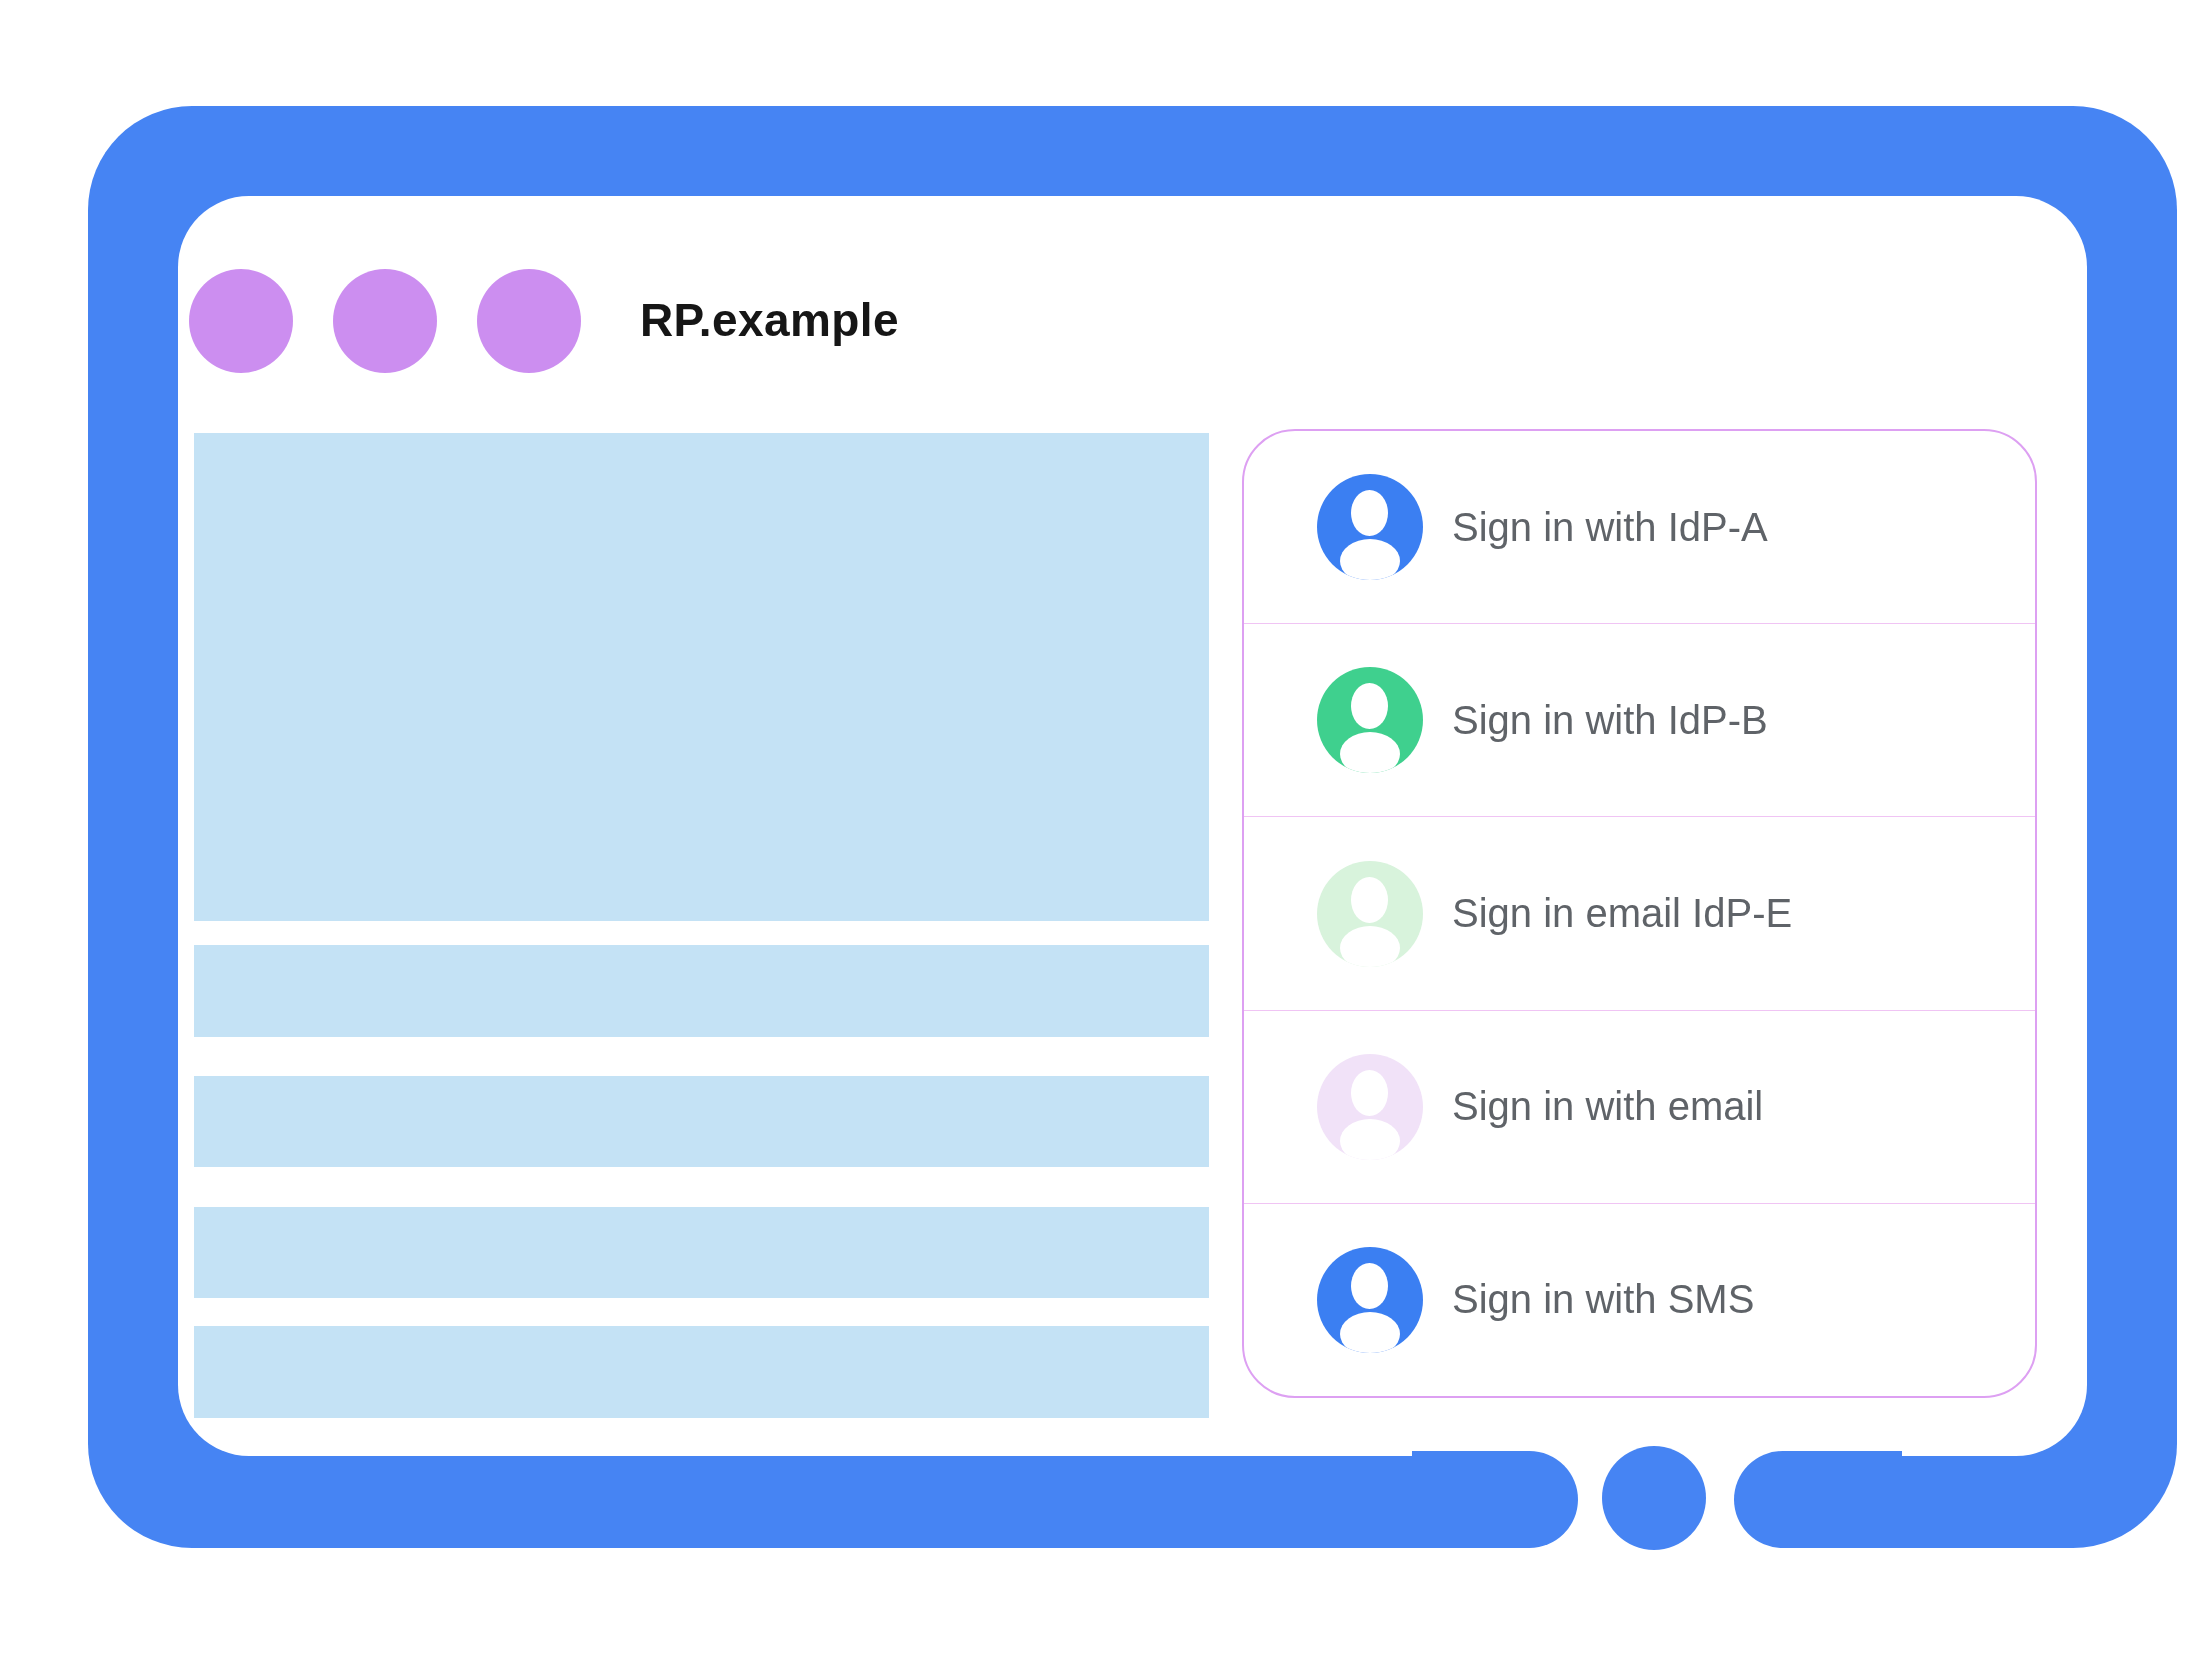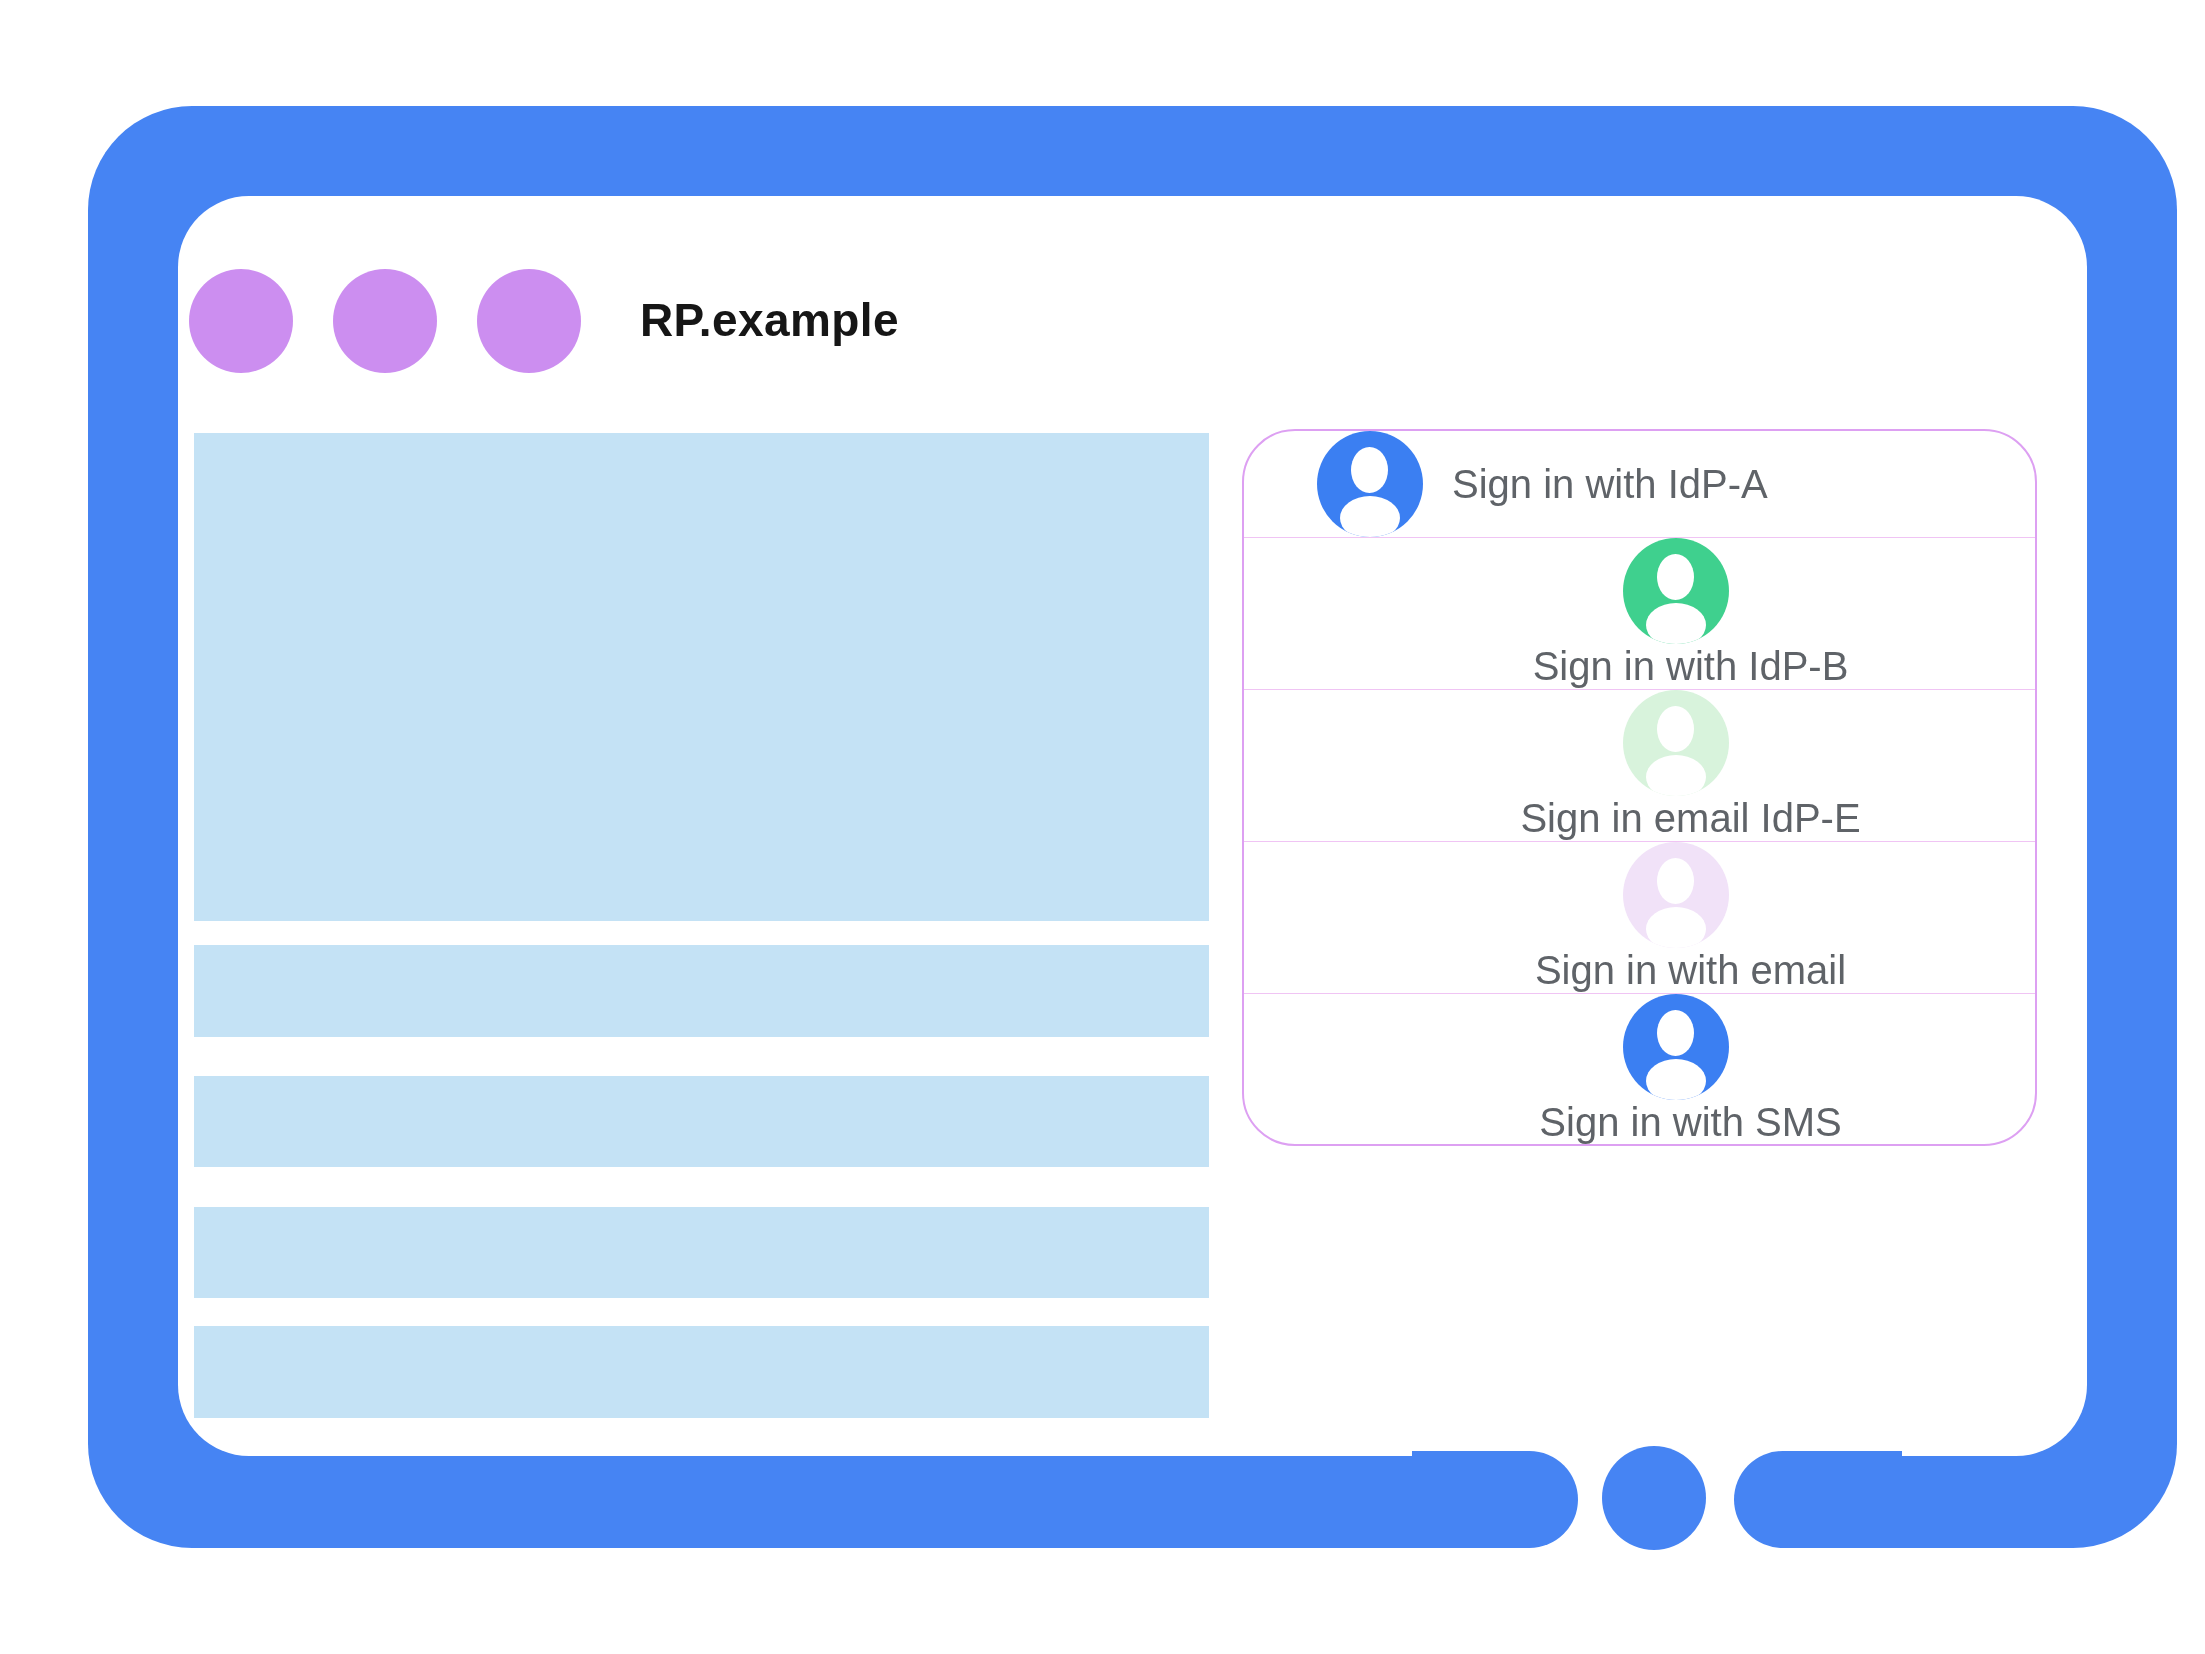--- a/index.html
+++ b/index.html
@@ -73,38 +73,38 @@
   .ph-hero { top: 433px; height: 488px; }
   .ph-bar1 { top: 945px; height: 92px; }
   .ph-bar2 { top: 1076px; height: 91px; }
   .ph-bar3 { top: 1207px; height: 91px; }
   .ph-bar4 { top: 1326px; height: 92px; }
 
   
   .signin-panel {
     position: absolute;
     left: 1242px; top: 429px;
-    width: 795px; height: 717px;
+    width: 795px; height: 969px;
     box-sizing: border-box;
     background: #ffffff;
     border: 2.6px solid var(--panel-border, #DDA0F2);
     border-radius: 53px;
     display: flex;
     flex-direction: column;
     overflow: hidden;
   }
   .signin-row {
     flex: 1 1 0;
     display: flex;
     align-items: center;
     padding-left: 73px;
     box-sizing: border-box;
     cursor: pointer;
   }
-  .signin-row + .signin-row { border-top: 1.8px solid var(--panel-divider, #F0C4F4); flex-direction: column; }
+  .signin-row + .signin-row { border-top: 1.8px solid var(--panel-divider, #F0C4F4); }
   .avatar {
     position: relative;
     width: 106px; height: 106px;
     border-radius: 50%;
     overflow: hidden;
     flex: 0 0 auto;
   }
   .avatar .head {
     position: absolute;
     left: 34px; top: 16px;

